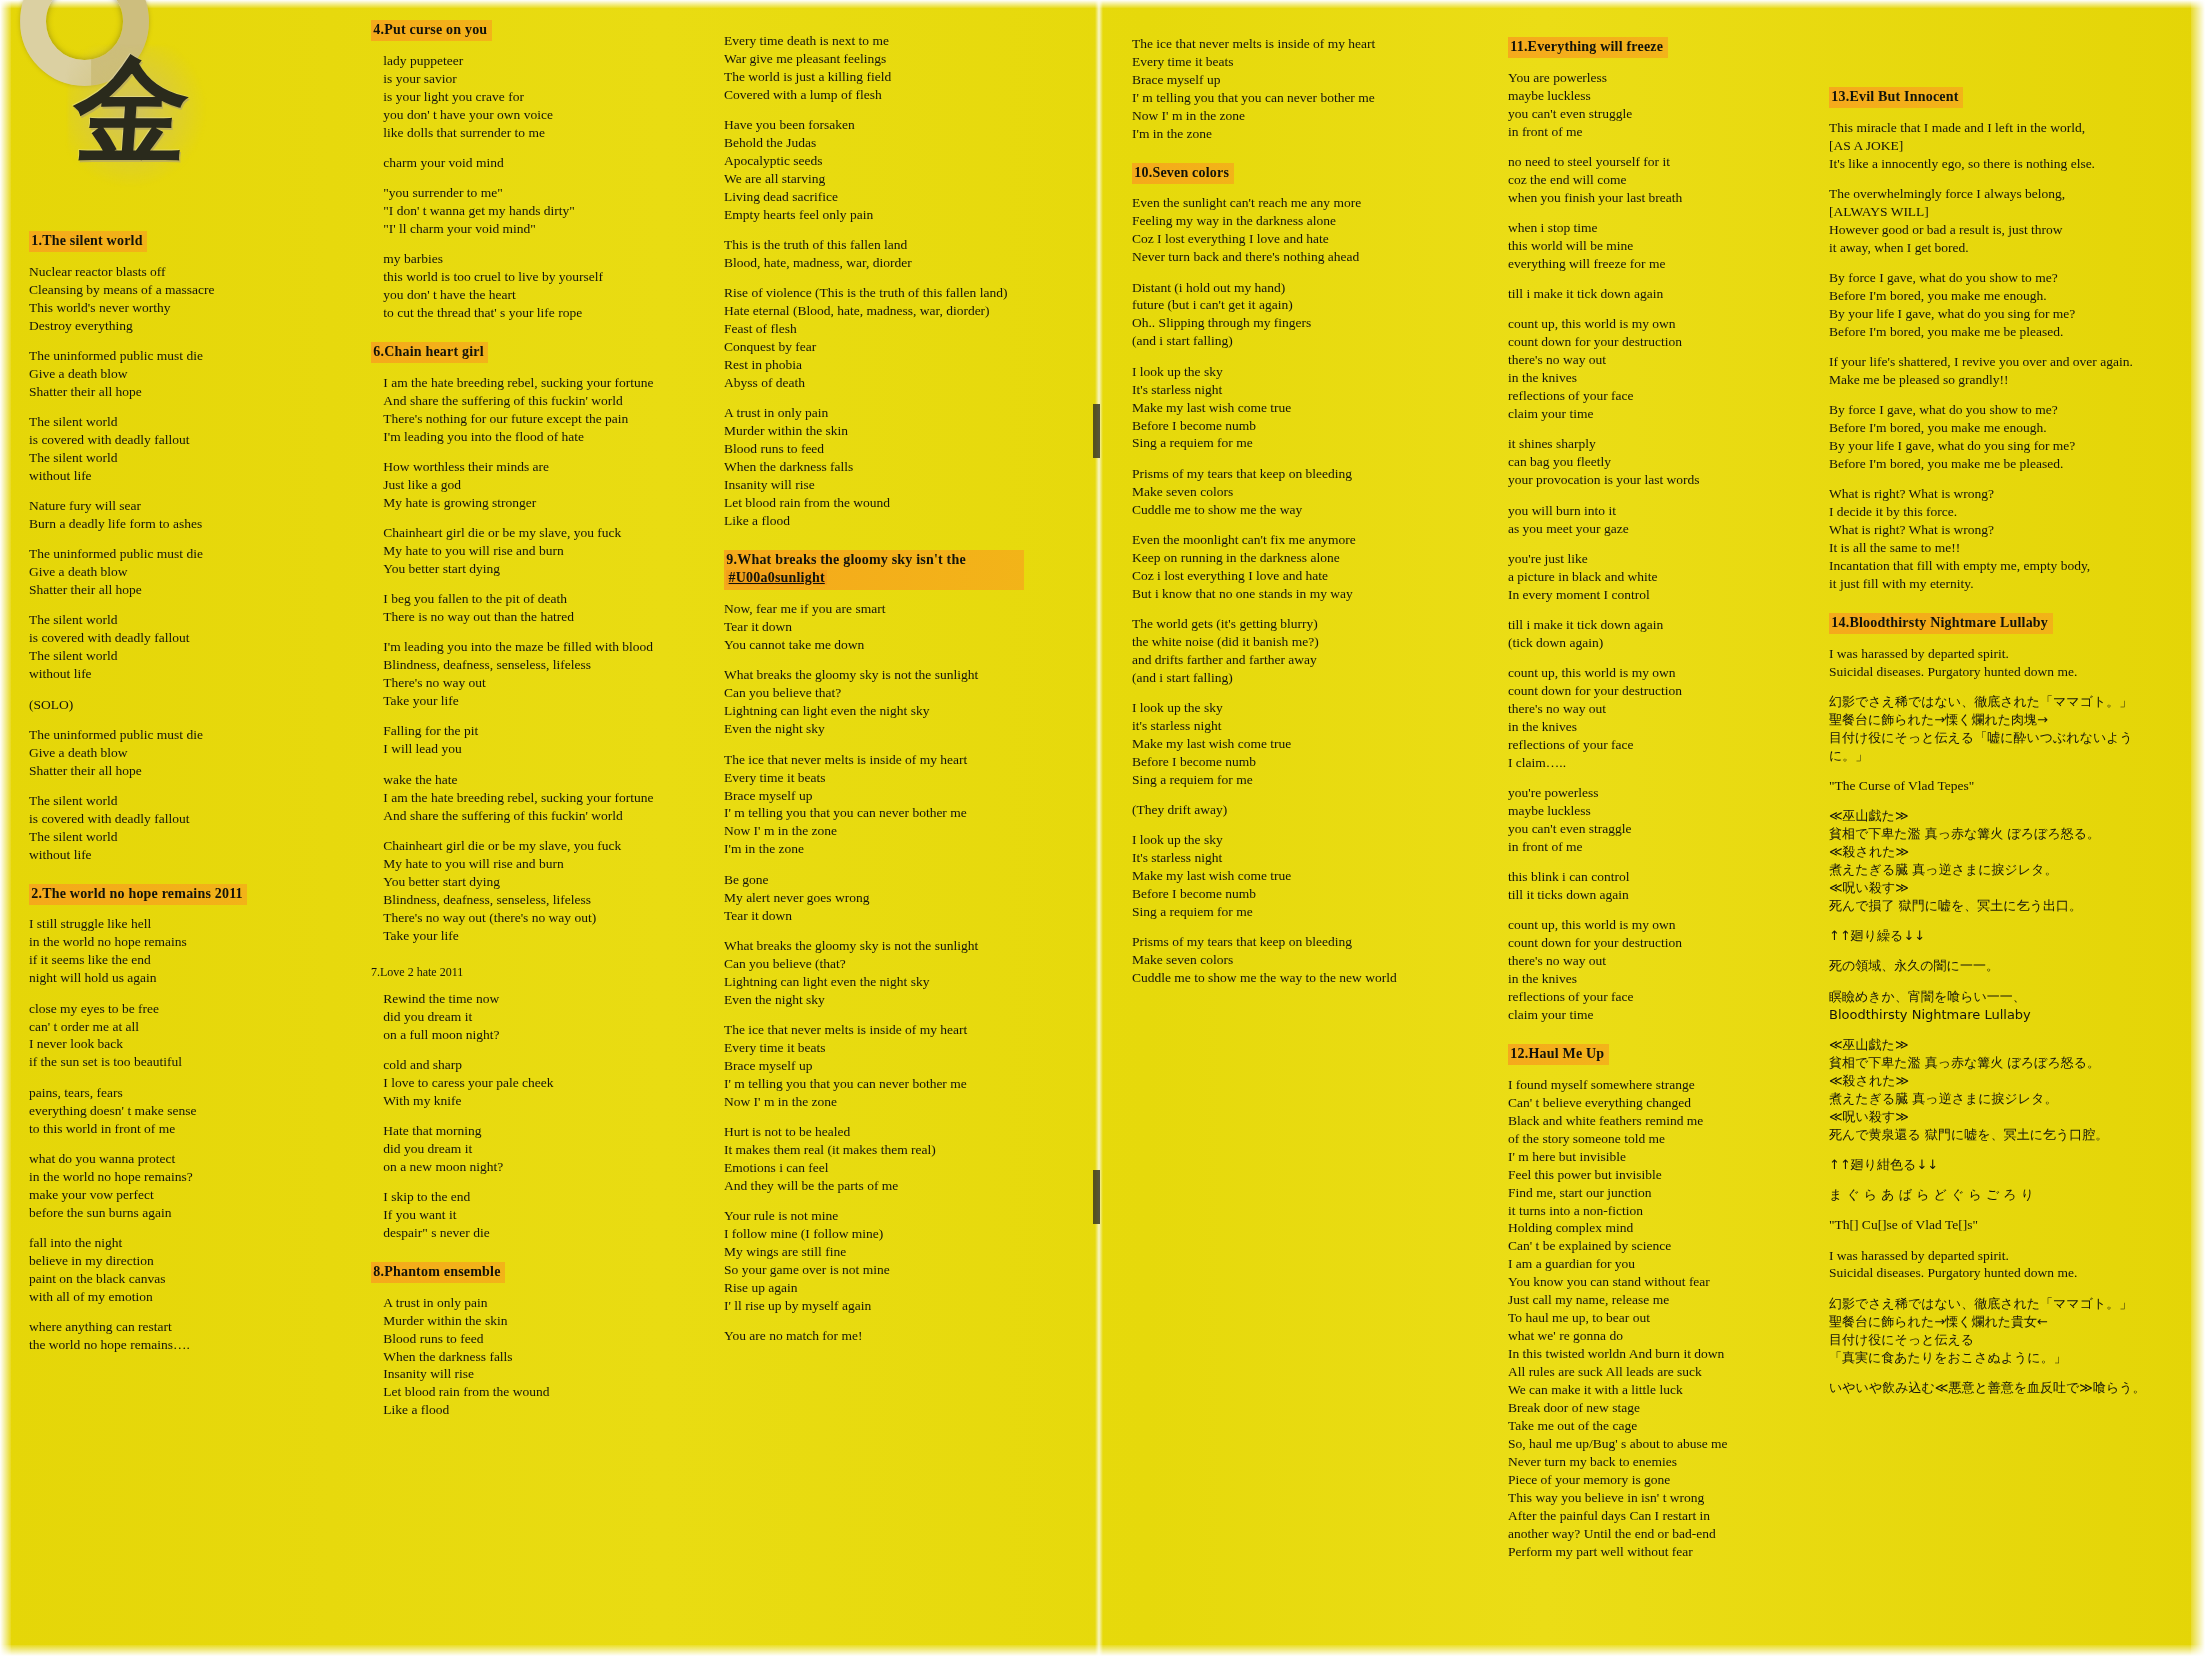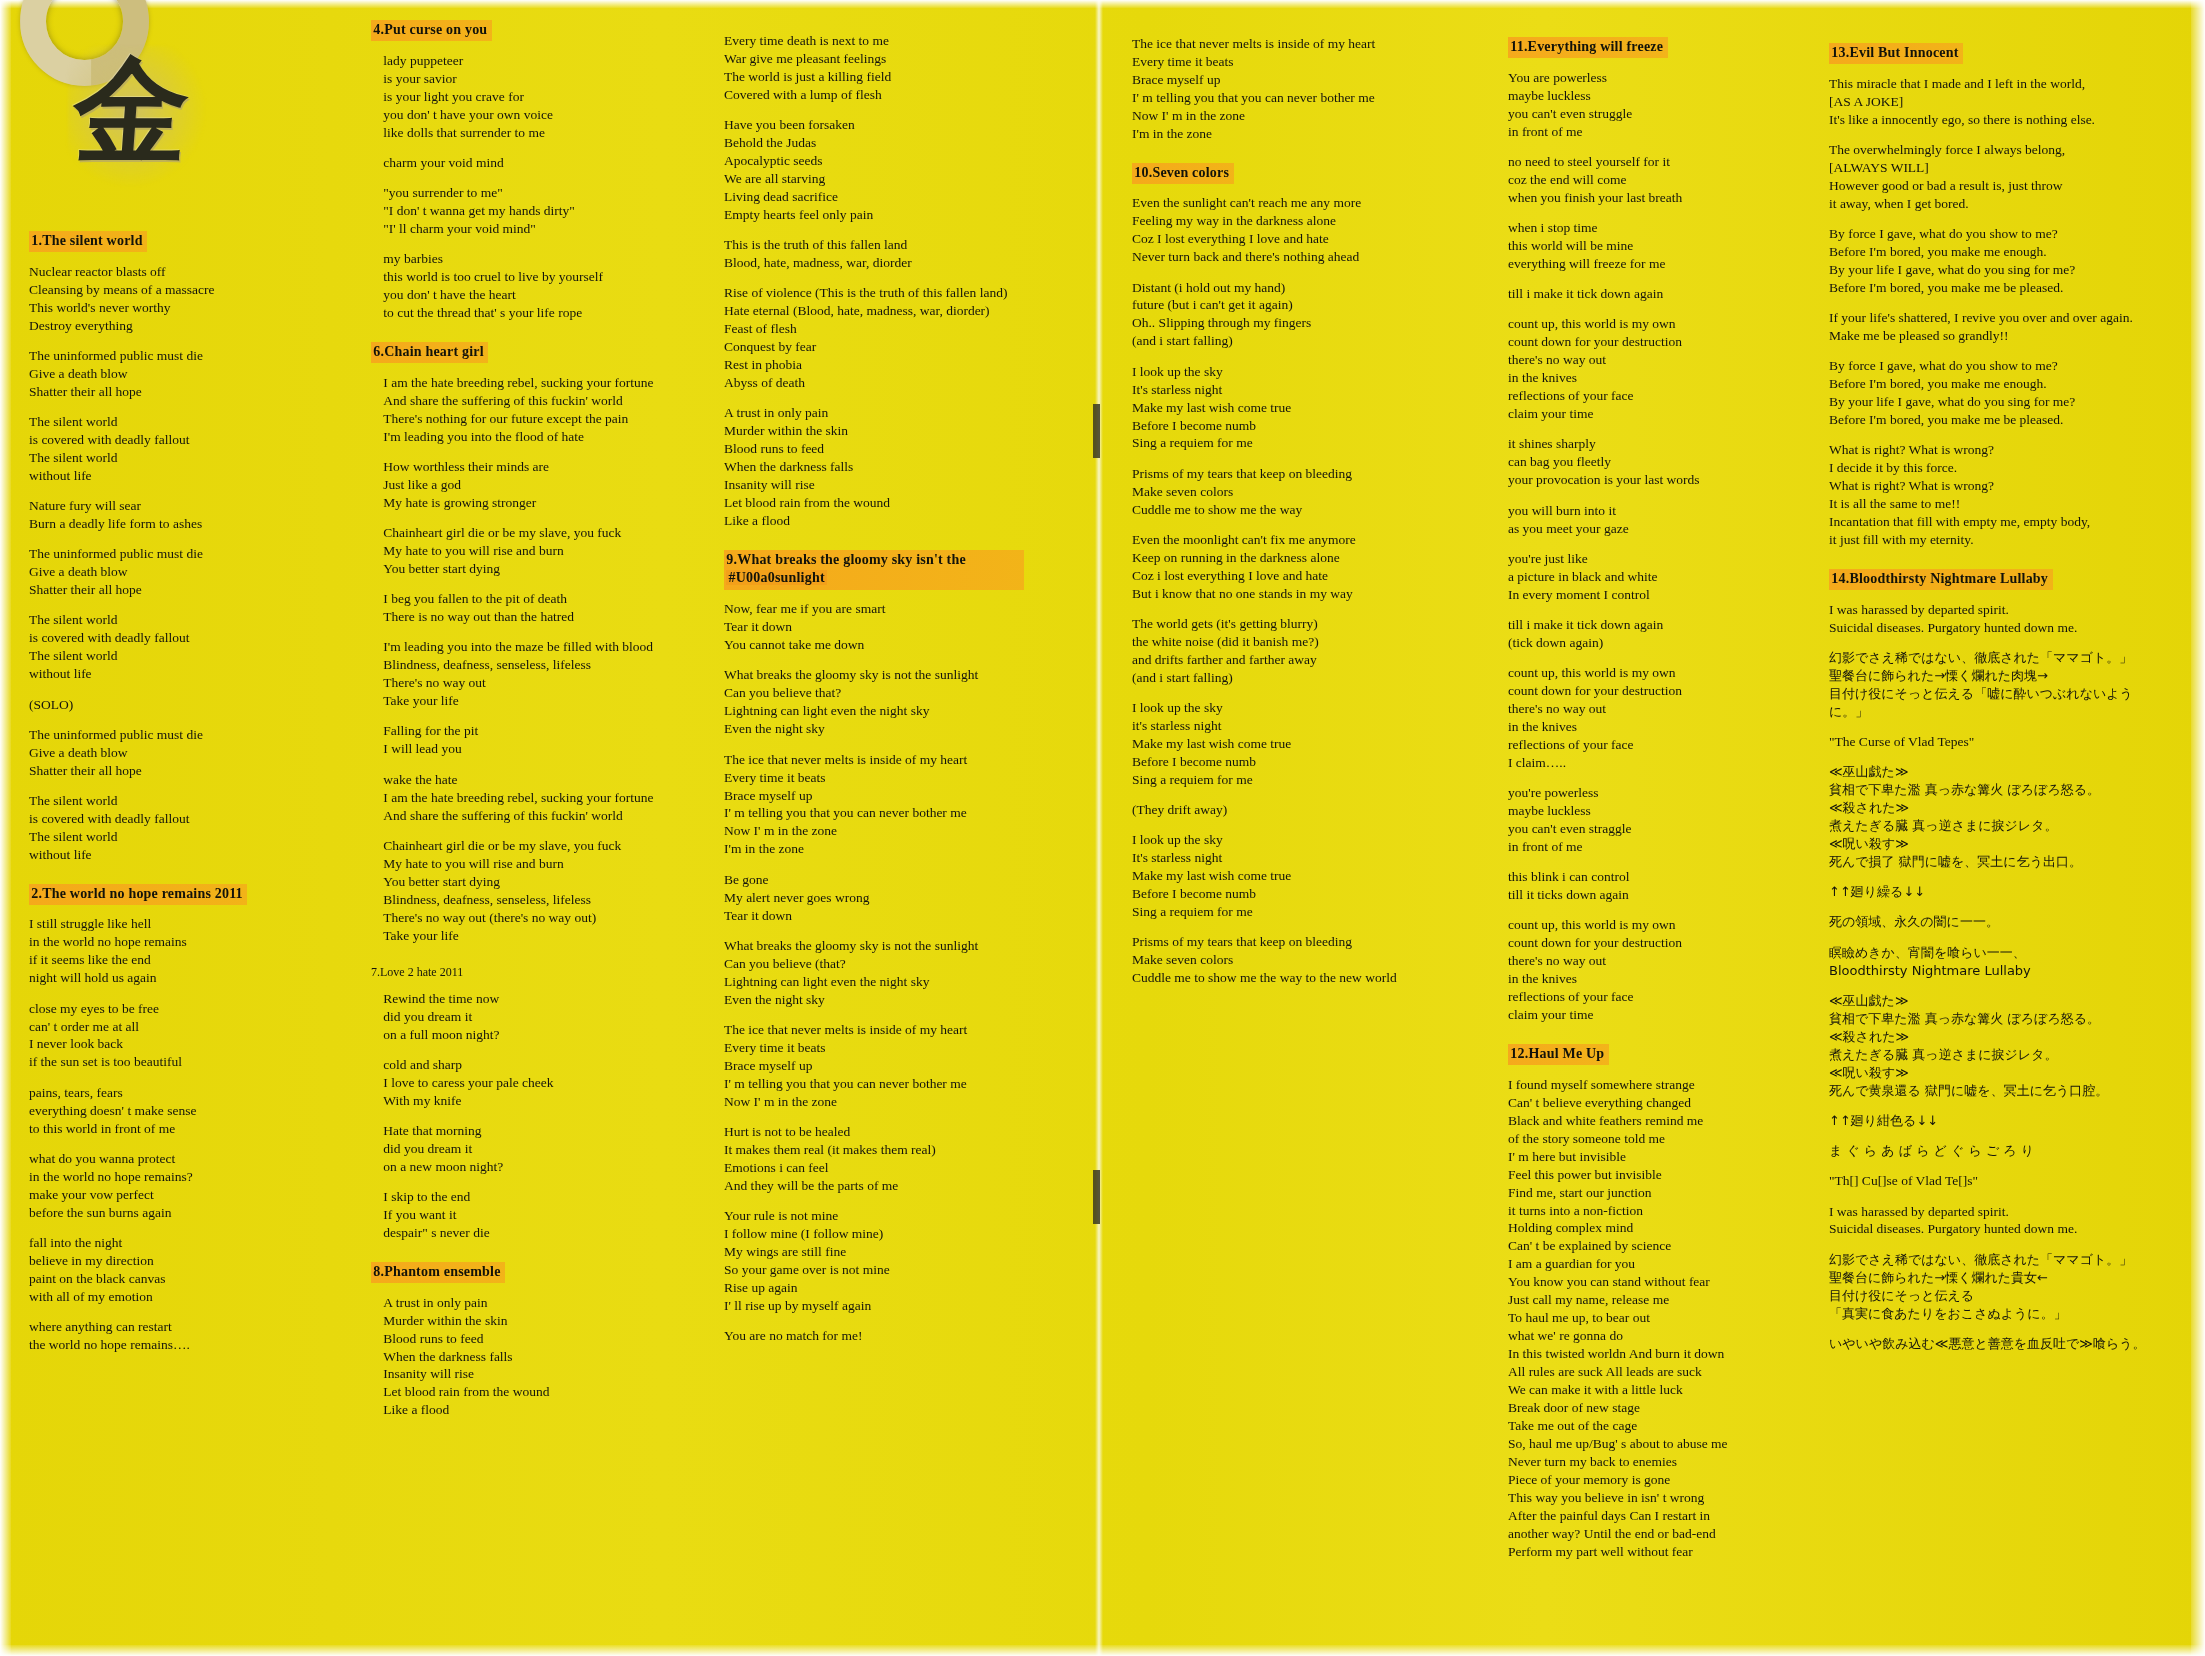--- a/index.html
+++ b/index.html
@@ -151,27 +151,28 @@
     font-weight: 400;
     font-size: 12px;
     background: none;
     padding: 0;
     margin-bottom: 9.2px;
     display: block;
   }
   .hl-link {
     background: #f3a01a;
     padding: 0 2.3px;
+    text-decoration: underline;
   }
   .col1 { left: 29px;   width: 223px; padding-top: 231px; }
   .col2 { left: 371px;  width: 293px; padding-top: 20px; }
   .col3 { left: 724px;  width: 300px; padding-top: 32px; }
   .col4 { left: 1132px; width: 339px; padding-top: 35px; }
   .col5 { left: 1508px; width: 269px; padding-top: 37px; }
-  .col6 { left: 1829px; width: 339px; padding-top: 43px; }
+  .col6 { left: 1829px; width: 339px; padding-top: 43px; margin-top: 44px; }
 </style>
 </head>
 <body>
 
 <div class="page">
 
   <div class="edge-top"></div>
   <div class="edge-left"></div>
   <div class="edge-right"></div>
   <div class="edge-bottom"></div>

